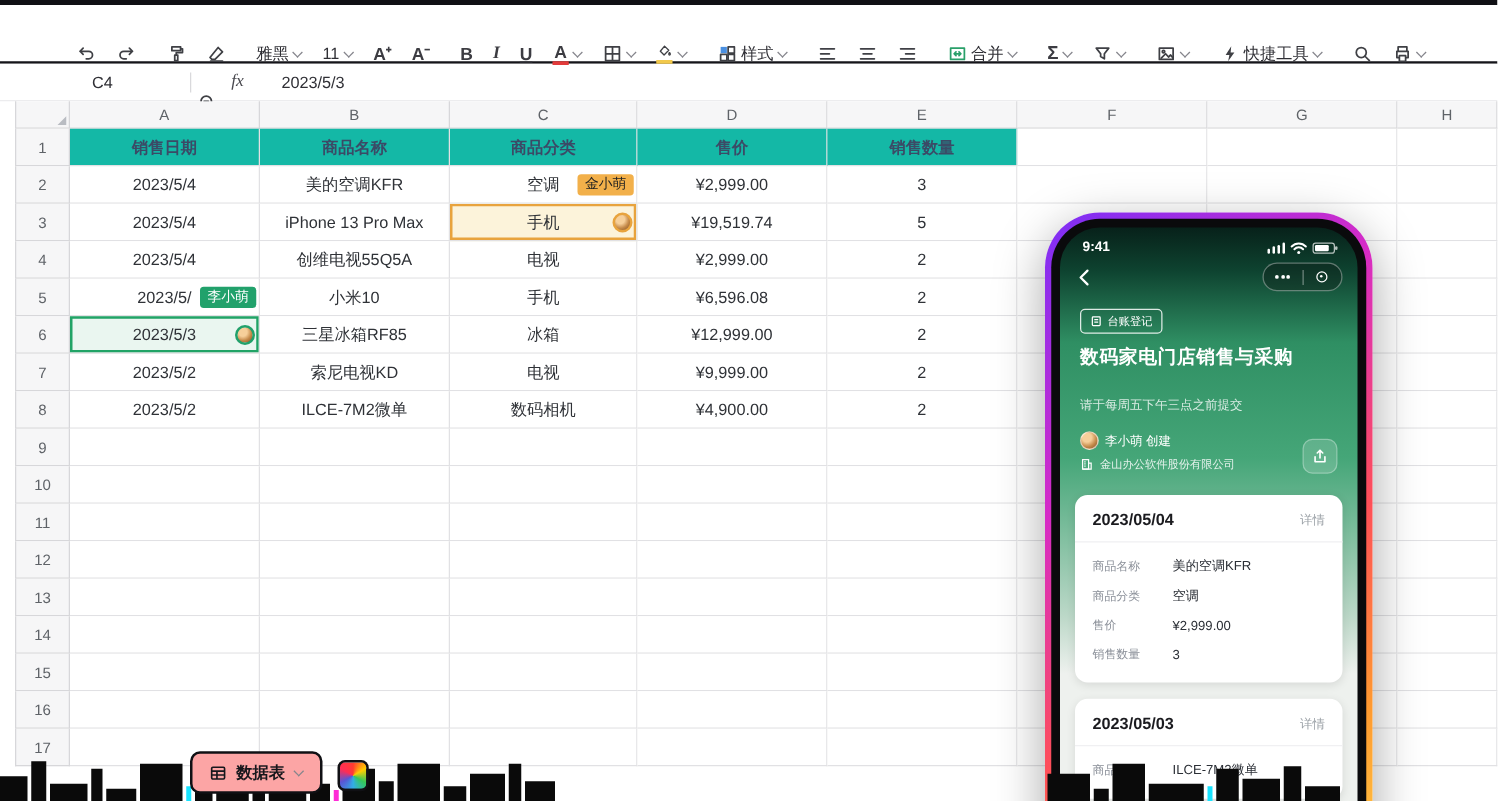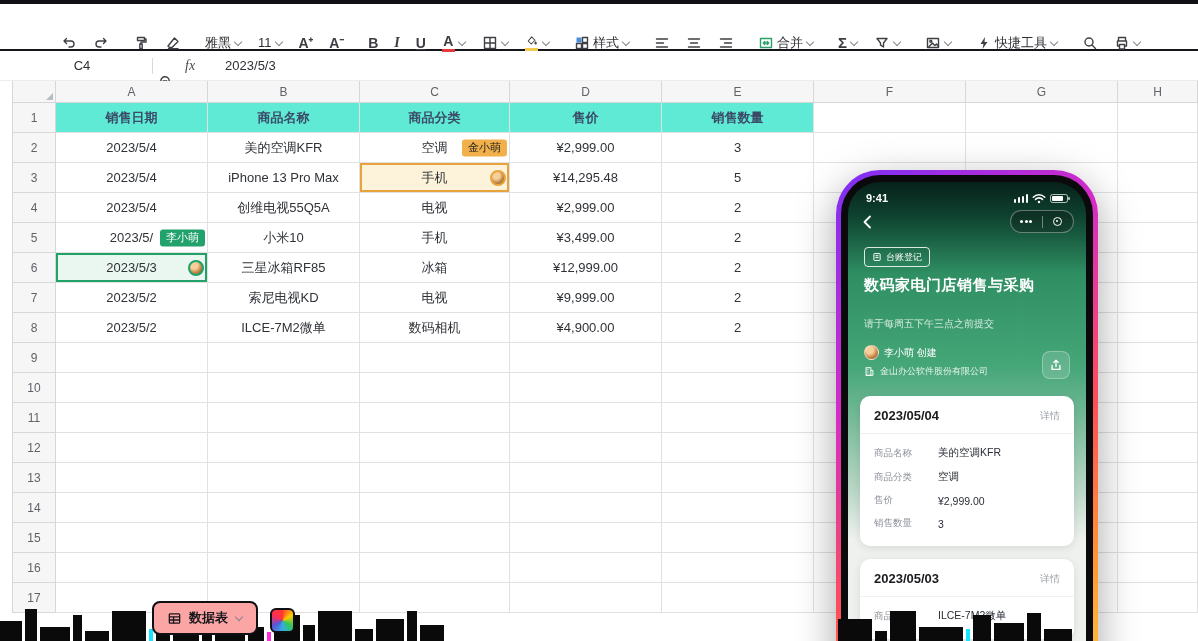--- a/index.html
+++ b/index.html
@@ -36,21 +36,21 @@
   #sheet { display:grid; margin-left:12px;
     grid-template-columns:44px 152px 152px 150px 152px 152px 152px 152px 80px;
     grid-template-rows:22px; grid-auto-rows:30px; font-size:13px; color:#2f3237; background:#fff; }
   .cell { position:relative; display:flex; align-items:center; justify-content:center;
     border-right:1px solid #e1e1e4; border-bottom:1px solid #e1e1e4; background:#fff; }
   .colhead, .corner, .rowhead { background:#f6f6f7; color:#5f6368; font-size:12px;
     border-right:1px solid #d7d7da; border-bottom:1px solid #d7d7da; }
   .rowhead, .corner { border-left:1px solid #d7d7da; }
   .corner-tri { position:absolute; right:2px; bottom:2px; width:0; height:0;
     border-left:7px solid transparent; border-bottom:7px solid #b9bcc2; }
-  .hdr { background:#5eead4; font-weight:700; color:#3b4a66; }
+  .hdr { background:#14b8a6; font-weight:700; color:#3b4a66; }
   .selected-green { background:#eaf6f0; box-shadow:inset 0 0 0 2px #21a366; z-index:2; }
   .selected-orange { background:#fcf3da; box-shadow:inset 0 0 0 2px #e8a33d; z-index:2; }
   .tag { position:absolute; right:2px; top:50%; transform:translateY(-50%); font-size:11px;
     padding:2px 6px; border-radius:3px; white-space:nowrap; z-index:3; line-height:1.2; }
   .tag-orange { background:#f2b04a; color:#222; }
   .tag-green  { background:#21a16b; color:#fff; }
   .avatar { position:absolute; right:3px; top:50%; transform:translateY(-50%);
     width:16px; height:16px; border-radius:50%;
     background:radial-gradient(circle at 35% 30%, #f6cf9a 0 30%, #c58a4a 60%, #7a4a21); }
   .ring-green { border:2px solid #21a16b; }
@@ -320,21 +320,21 @@
       <span>2023/5/4</span>
     </div>
     <div class="cell data">
       <span>iPhone 13 Pro Max</span>
     </div>
     <div class="cell data selected-orange">
       <span>手机</span>
       <span class="avatar ring-orange"></span>
     </div>
     <div class="cell data">
-      <span>¥14,295.48</span>
+      <span>¥19,519.74</span>
     </div>
     <div class="cell data">
       <span>5</span>
     </div>
     <div class="cell"></div>
     <div class="cell"></div>
     <div class="cell"></div>
     <div class="cell rowhead">4</div>
     <div class="cell data">
       <span>2023/5/4</span>
@@ -359,21 +359,21 @@
       <span>2023/5/</span>
       <span class="tag tag-green">李小萌</span>
     </div>
     <div class="cell data">
       <span>小米10</span>
     </div>
     <div class="cell data">
       <span>手机</span>
     </div>
     <div class="cell data">
-      <span>¥3,499.00</span>
+      <span>¥6,596.08</span>
     </div>
     <div class="cell data">
       <span>2</span>
     </div>
     <div class="cell"></div>
     <div class="cell"></div>
     <div class="cell"></div>
     <div class="cell rowhead">6</div>
     <div class="cell data selected-green">
       <span>2023/5/3</span>

